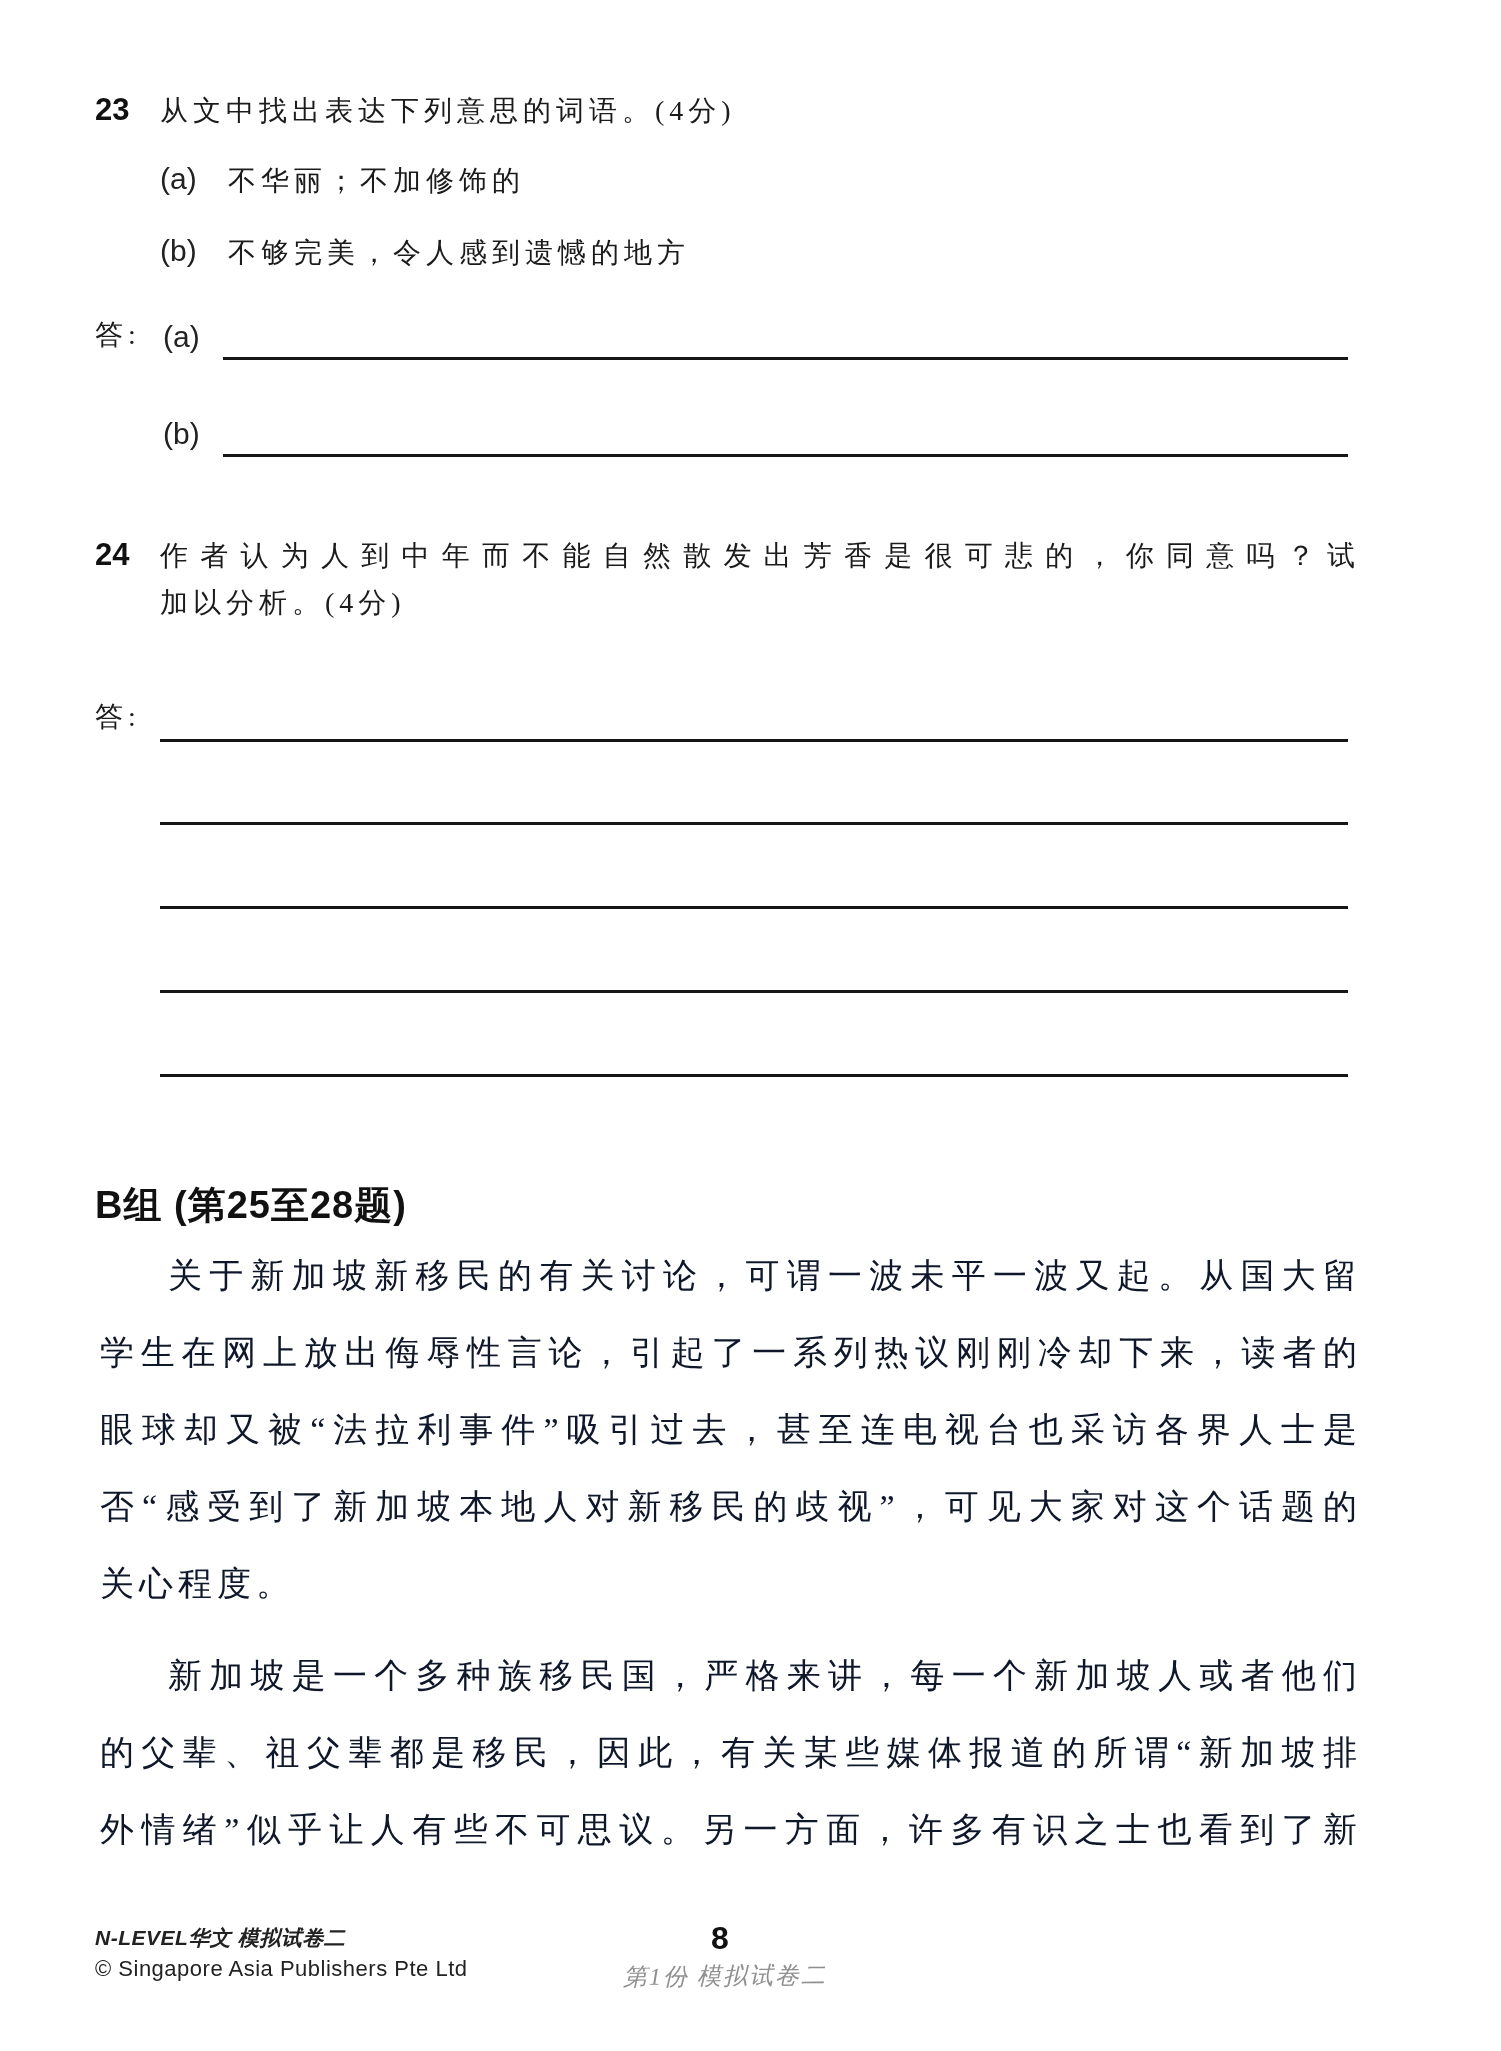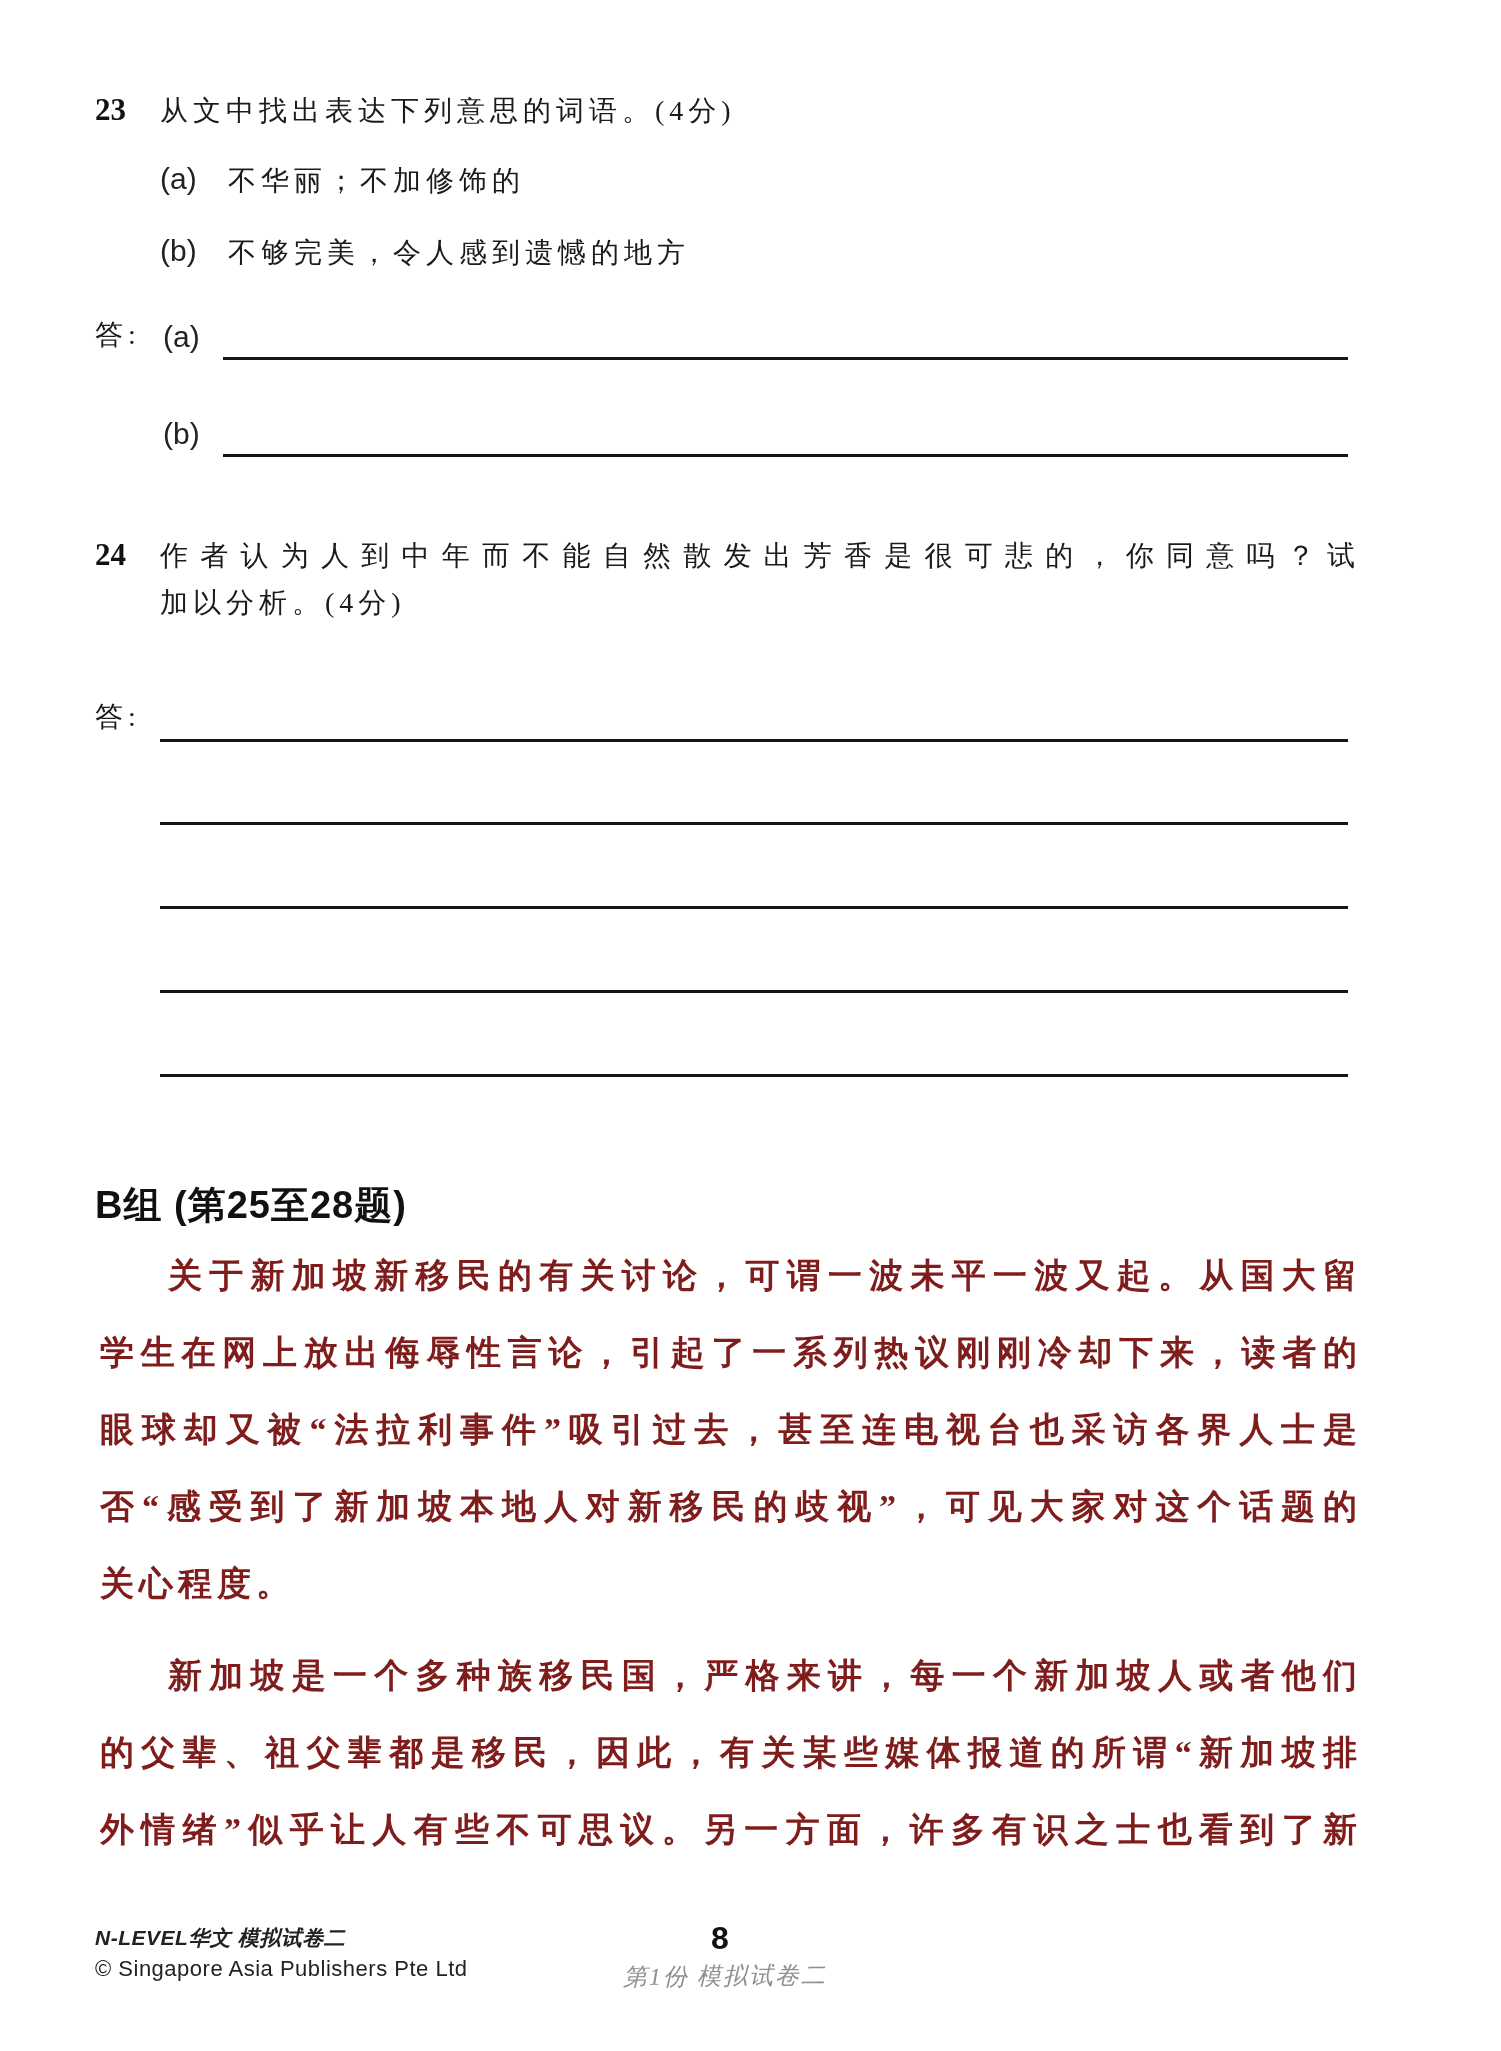--- a/index.html
+++ b/index.html
@@ -18,21 +18,21 @@
   }
   
   .cjk {
     font-family: "Liberation Serif", serif;
     font-size: 28px;
     letter-spacing: 5px;
     color: #1b1b1b;
     white-space: nowrap;
   }
   .qnum {
-    font-family: Liberation Serif, serif;
+    font-family: Liberation Sans, sans-serif;
     font-weight: bold;
     font-size: 31px;
     color: #111;
     letter-spacing: 0;
   }
   .sublabel {
     font-family: "Liberation Sans", sans-serif;
     font-size: 30px;
     color: #222;
     letter-spacing: 0;
@@ -53,25 +53,24 @@
     height: 0;
   }
   
   .para { position: absolute; left: 100px; width: 1262px; }
   .pline {
     font-family: "Liberation Serif", serif;
     font-size: 34px;
     letter-spacing: 5px;
     line-height: 77px;
     height: 77px;
-    color: #7f1d1d;
+    color: #0f172a;
     text-align: justify;
     text-align-last: justify;
     overflow: hidden;
-    font-weight: bold;
   }
   .pline.first { padding-left: 68px; }
   .pline.endline { text-align-last: left; }
   
   .section-heading {
     position: absolute;
     font-family: "Liberation Sans", sans-serif;
     font-weight: bold;
     font-size: 38px;
     color: #111;

